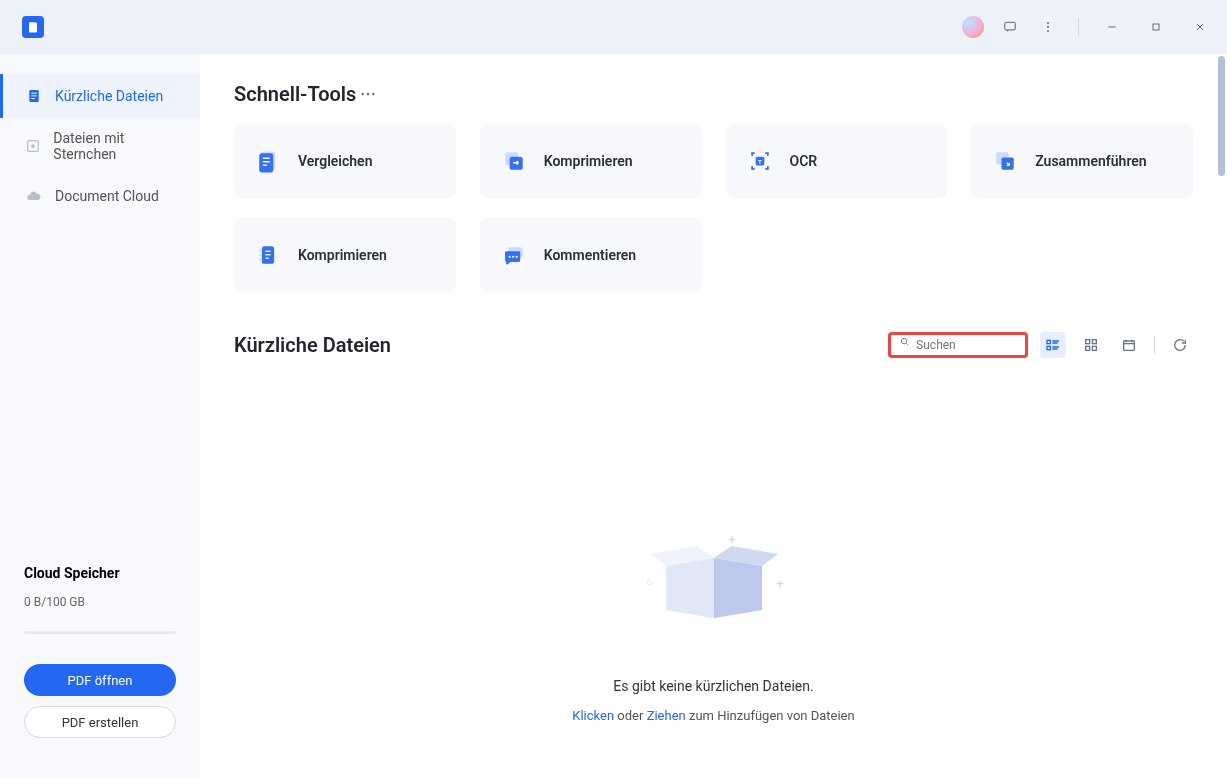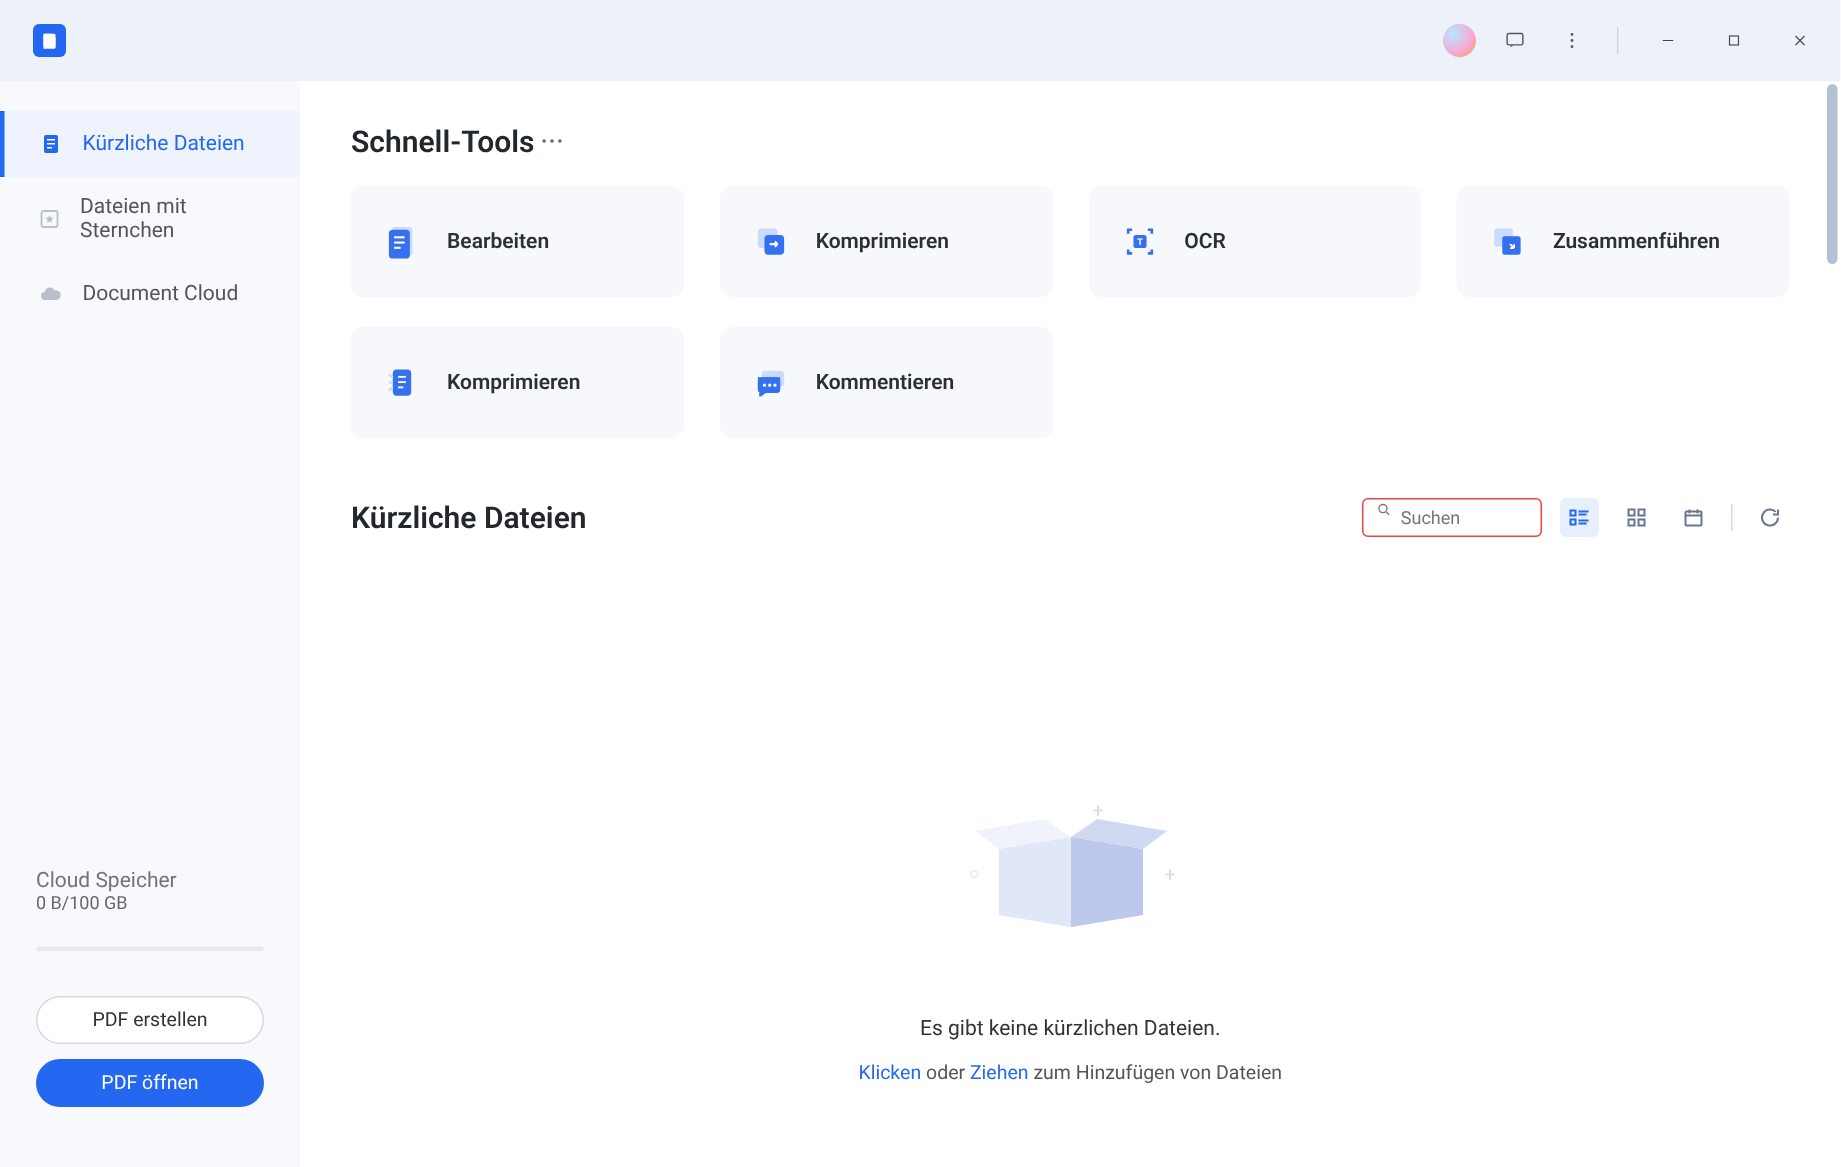--- a/index.html
+++ b/index.html
@@ -26,21 +26,21 @@
 .sidebar { width: 200px; background:#f7f9fc; display:flex; flex-direction:column; padding-top:20px; }
 .nav-list { display:flex; flex-direction:column; gap:6px; }
 .nav-item { display:flex; align-items:center; gap:12px; height:44px; padding:0 22px; color:#555; font-size:14px; cursor:pointer; border-left:3px solid transparent;}
 .nav-item.active { border-left:3px solid #2467f0; color:#2467f0; background:#eef3fe;}
 .nav-item .nav-icon{width:18px;height:18px;display:flex;align-items:center;justify-content:center;}
 .nav-item .nav-icon svg{width:16px;height:16px;}
 .nav-item.active .nav-icon{color:#2467f0;}
 .nav-item:not(.active) .nav-icon{color:#b9c0cc;}
 
 .sidebar-bottom{margin-top:auto; padding:0 24px 30px 24px;}
-.storage-title{font-size:14px;color:#737373;font-weight:400;}
+.storage-title{font-size:14px;color:#000000;margin-bottom:14px;font-weight:700;}
 .storage-val{font-size:12px;color:#666;margin-bottom:22px;}
 .storage-bar{height:3px;background:#e6e9f0;border-radius:2px;margin-bottom:30px;}
 .btn{height:32px;border-radius:16px;display:flex;align-items:center;justify-content:center;font-size:13px;cursor:pointer;margin-bottom:10px;width:152px;}
 .btn-primary{background:#2467f0;color:#fff;border:none;}
 .btn-outline{background:#fff;color:#333;border:1px solid #d5d9e2;}
 
 
 .main-wrap{flex:1; position:relative; background:#fff; overflow:hidden;}
 .main{height:100%; overflow-y:auto; padding:28px 34px 30px 34px;}
 .main::-webkit-scrollbar{width:10px;}
@@ -52,21 +52,21 @@
 .more-btn{color:#666;cursor:pointer;width:24px;height:24px;display:flex;align-items:center;justify-content:center;}
 
 .tools-grid{display:grid;grid-template-columns:repeat(4,1fr);gap:20px 24px;margin-bottom:40px;}
 .tool-card{background:#f6f8fc;border-radius:8px;height:74px;display:flex;align-items:center;gap:16px;padding:0 20px;cursor:pointer;}
 .tool-icon{width:28px;height:28px;display:flex;align-items:center;justify-content:center;color:#3570ee;}
 .tool-icon svg{width:28px;height:28px;}
 .tool-label{font-size:14px;font-weight:600;color:#2a2f38;}
 
 .recent-header{display:flex;align-items:center;justify-content:space-between;margin-bottom:20px;}
 .recent-right{display:flex;align-items:center;gap:12px;}
-.search-box{display:flex;gap:6px;border:1px solid #ef4444;border-radius:4px;height:26px;padding:0 8px;width:120px;}
+.search-box{display:flex;gap:6px;border:3px solid #ef4444;border-radius:4px;height:26px;padding:0 8px;width:140px;}
 .search-box svg{width:13px;height:13px;color:#777;}
 .search-box input{border:none;outline:none;font-size:12px;color:#666;width:100%;background:transparent;}
 .view-btn{width:26px;height:26px;display:flex;align-items:center;justify-content:center;border-radius:4px;cursor:pointer;color:#6a7590;}
 .view-btn.active{background:#e7eefc;color:#2467f0;}
 .view-btn svg{width:16px;height:16px;}
 .vsep{width:1px;height:18px;background:#d7dbe4;}
 
 .empty-state{display:flex;flex-direction:column;align-items:center;padding-top:140px;}
 .empty-illustration{width:160px;height:120px;position:relative;margin-bottom:40px;}
 .empty-text{font-size:14px;color:#333;margin-bottom:14px;}
@@ -159,25 +159,25 @@
             </svg>
         </span>
         <span>Document Cloud</span>
       </div>
     </div>
 
     <div class="sidebar-bottom">
       <div class="storage-title">Cloud Speicher</div>
       <div class="storage-val">0 B/100 GB</div>
       <div class="storage-bar"></div>
+      <div class="btn btn-primary">
+        <span>PDF öffnen</span>
+      </div>
       <div class="btn btn-outline">
         <span>PDF erstellen</span>
-      </div>
-      <div class="btn btn-primary">
-        <span>PDF öffnen</span>
       </div>
     </div>
   </div>
 
   <div class="main-wrap">
     <div class="fake-scroll"></div>
     <div class="main">
       <div class="section-header">
         <div class="section-title">Schnell-Tools</div>
         <div class="more-btn">
@@ -194,21 +194,21 @@
         <div class="tool-card">
           <span class="tool-icon">
             <svg viewBox="0 0 32 32">
                 <rect x="8" y="5" width="16" height="22" rx="3" fill="#c9dbff"></rect>
                 <rect x="6" y="7" width="16" height="22" rx="3" fill="#3570ee"></rect>
                 <rect x="10" y="12" width="8" height="1.6" fill="#fff"></rect>
                 <rect x="10" y="16" width="8" height="1.6" fill="#fff"></rect>
                 <rect x="10" y="20" width="5" height="1.6" fill="#fff"></rect>
               </svg>
           </span>
-          <span class="tool-label">Bearbeiten</span>
+          <span class="tool-label">Vergleichen</span>
         </div>
 
         <div class="tool-card">
           <span class="tool-icon">
             <svg viewBox="0 0 32 32">
                 <rect x="6" y="6" width="15" height="15" rx="3" fill="#c9dbff"></rect>
                 <rect x="11" y="11" width="15" height="15" rx="3" fill="#3570ee"></rect>
                 <path d="M15 18h6m0 0l-2-2m2 2l-2 2" stroke="#fff" stroke-width="1.6" fill="none"></path>
               </svg>
           </span>

